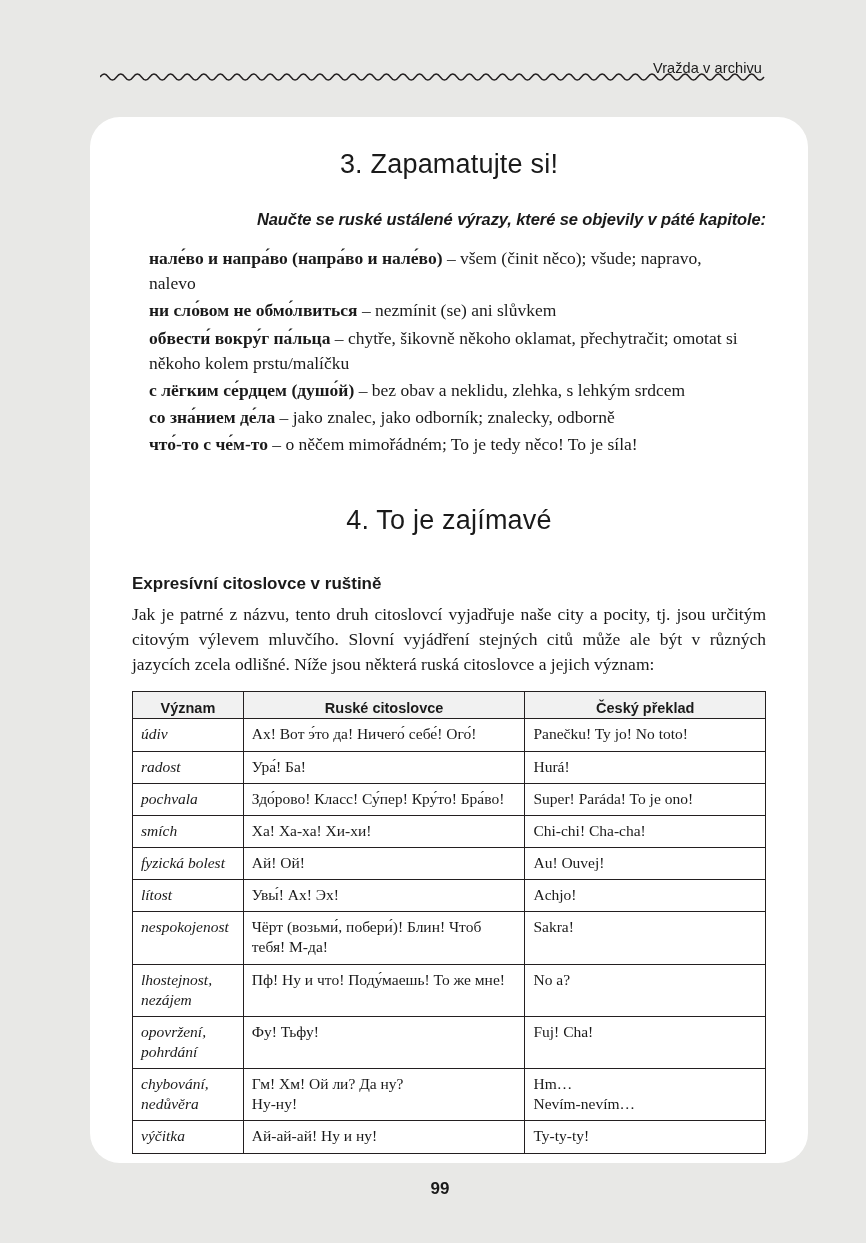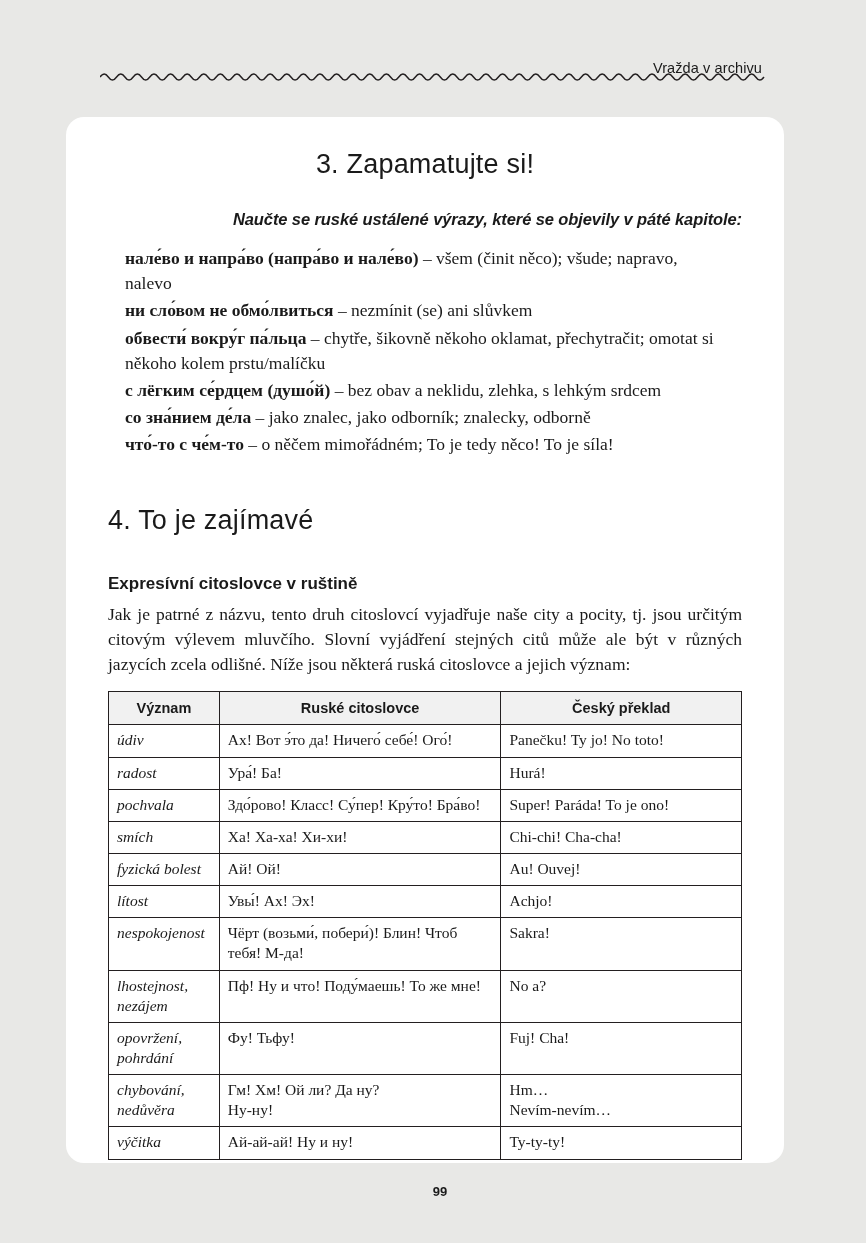--- a/index.html
+++ b/index.html
@@ -34,45 +34,45 @@
     right: 100px;
     height: 14px;
     overflow: hidden;
   }
   .wave-rule svg { display: block; }
 
   
   .card {
     position: absolute;
     top: 117px;
-    left: 66px;
+    left: 90px;
     width: 718px;
     height: 1046px;
     background: #ffffff;
-    border-radius: 18px;
+    border-radius: 30px;
   }
 
   .inner {
     padding: 0 42px;
   }
 
   h2.section-title {
     font-family: "Liberation Sans", sans-serif;
     font-weight: 400;
     font-size: 27px;
     text-align: center;
     margin: 0;
     padding-top: 32px;
     letter-spacing: .2px;
   }
   h2.section-title-2 {
     font-family: "Liberation Sans", sans-serif;
     font-weight: 400;
     font-size: 27px;
-    text-align: left;
+    text-align: center;
     margin: 0;
     padding-top: 30px;
     letter-spacing: .2px;
   }
 
   p.lead {
     font-family: "Liberation Sans", sans-serif;
     font-style: italic;
     font-weight: 600;
     font-size: 16.5px;
@@ -127,21 +127,21 @@
     vertical-align: top;
     font-size: 15px;
     line-height: 1.3;
   }
   table.ct thead th {
     font-family: "Liberation Sans", sans-serif;
     font-weight: bold;
     font-size: 14.5px;
     background: #f1f1f1;
     padding-top: 7px;
-    padding-bottom: 7px;
+    padding-bottom: 1px;
   }
   table.ct td.c-meaning {
     font-style: italic;
     font-family: "Liberation Serif", serif;
     font-size: 15.5px;
   }
   table.ct td.c-ru {
     font-family: "Liberation Serif", serif;
     font-size: 15.5px;
   }
@@ -157,21 +157,21 @@
 
   
   .folio {
     position: absolute;
     bottom: 44px;
     left: 0;
     right: 0;
     text-align: center;
     font-family: "Liberation Sans", sans-serif;
     font-weight: bold;
-    font-size: 13px;
+    font-size: 17px;
     padding-left: 14px;
   }
 </style>
 </head>
 <body>
 
 <div class="running-head">Vražda v archivu</div>
 
 <div class="wave-rule">
   <svg width="666" height="14" viewBox="0 0 666 14" xmlns="http://www.w3.org/2000/svg">

